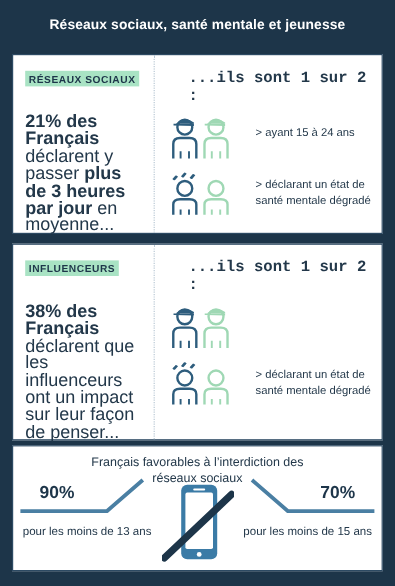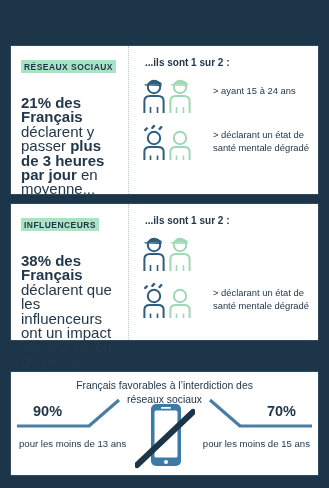--- a/index.html
+++ b/index.html
@@ -18,21 +18,21 @@
     text-align:center;letter-spacing:.1px;
     padding:15px 10px 0 10px;
   }
   .card{
     position:absolute;left:10px;width:309px;
     background:#ffffff;
     border:1px solid #2d4a63;
     box-sizing:border-box;
   }
   #card-social{top:45px;height:150px;}
-  #card-influ{top:203px;height:138px;}
+  #card-influ{top:203px;height:164px;}
   #card-ban{top:371px;height:105px;}
 
   .card-inner{display:flex;height:100%;box-sizing:border-box;}
   .col-left{
     width:118px;flex:0 0 118px;
     padding:10px 8px 8px 10px;box-sizing:border-box;
     border-right:1px dotted #b9c8d4;
   }
   .col-right{
     flex:1;padding:10px 8px 8px 12px;box-sizing:border-box;
@@ -42,22 +42,23 @@
     color:#1d3549;font-size:8.5px;font-weight:bold;
     letter-spacing:.45px;padding:2px 3px 1px 3px;
     margin-bottom:23px;
   }
   .stat{
     color:#23384a;font-size:15px;line-height:14.4px;
     font-weight:normal;
   }
   .stat b{font-weight:bold;}
   .ils{
-    color:#23384a;font-size:10px;font-weight:bold;
-    margin:1px 0 8px 4px;
+    color:#23384a;font-size:13px;font-weight:bold;
+    margin:1px 0 8px 16px;
+    font-family:Liberation Mono, monospace;
   }
   .row{display:flex;align-items:flex-start;margin-bottom:9px;gap:20px;}
   .figs{flex:0 0 52px;display:flex;align-items:flex-end;height:38px;}
   .fig{width:26px;height:38px;display:block;}
   .row-txt{
     color:#23384a;font-size:9.4px;line-height:12.6px;
     padding-top:9px;
   }
   .row.stress .row-txt{padding-top:6px;}
 
@@ -85,20 +86,21 @@
   .phone-holder{
     position:absolute;left:50%;transform:translateX(-50%);
     top:30px;
   }
 </style>
 </head>
 <body>
 
 <div class="infographic">
 
+  <div class="title">Réseaux sociaux, santé mentale et jeunesse</div>
 
   <div class="card" id="card-social">
     <div class="card-inner">
       <div class="col-left">
         <span class="tag">RÉSEAUX SOCIAUX</span>
         <div class="stat">
           <b>21% des Français </b><span>déclarent y passer </span><b>plus de 3 heures par jour </b><span>en moyenne...</span>
         </div>
       </div>
       <div class="col-right">

